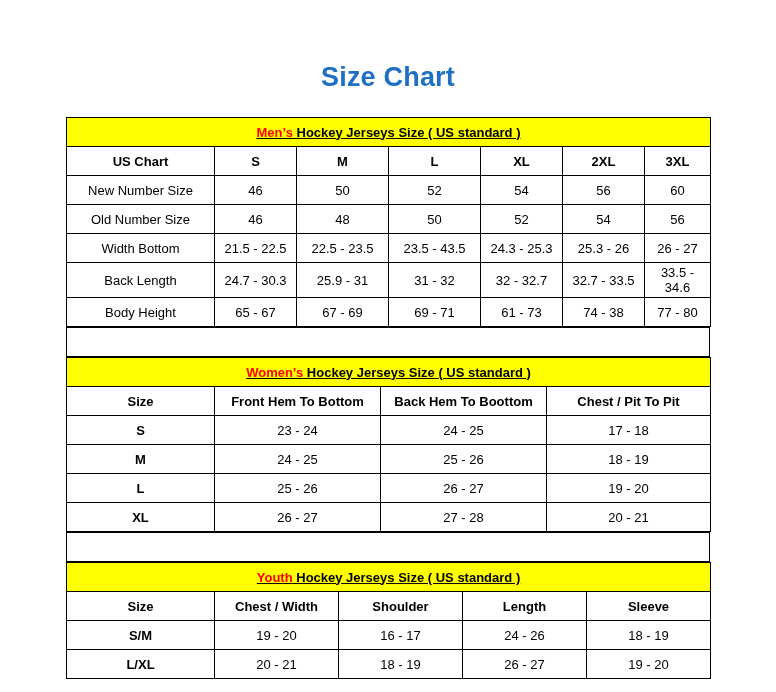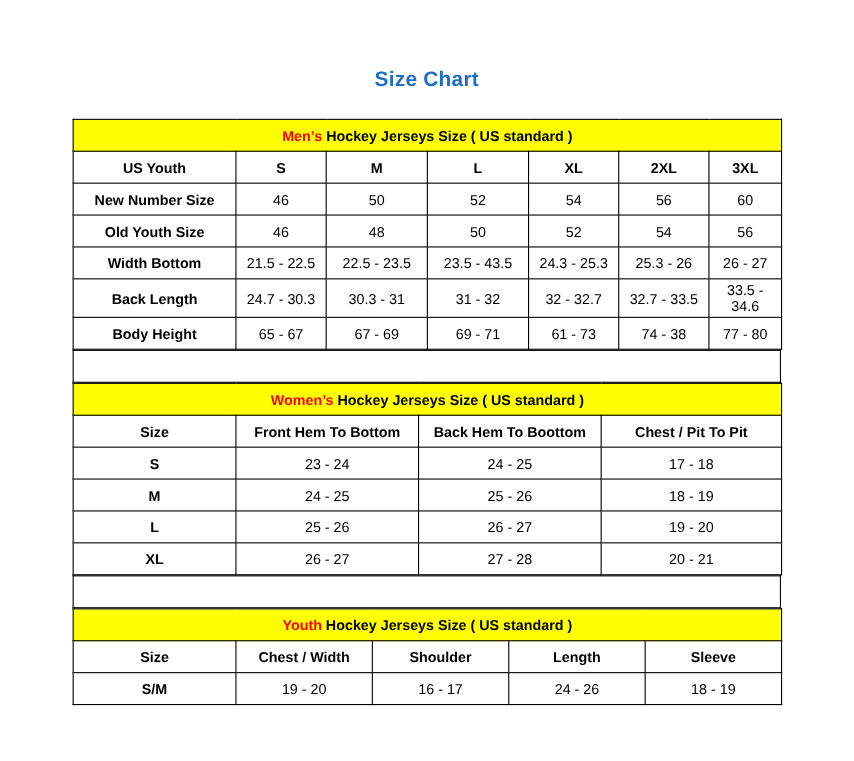--- a/index.html
+++ b/index.html
@@ -16,21 +16,21 @@
   }
   .page {
     position: relative;
     width: 776px;
     height: 692px;
     box-sizing: border-box;
   }
   .title {
     text-align: center;
     color: #1f6fc4;
-    font-size: 19px;
+    font-size: 27px;
     font-weight: bold;
     padding-top: 62px;
     letter-spacing: 0.2px;
   }
   .chart-wrap {
     margin: 0 auto;
     padding-top: 24px;
     width: 644px;
   }
   table.sizes {
@@ -44,29 +44,30 @@
     text-align: center;
     vertical-align: middle;
     font-size: 13px;
     padding: 2px 3px;
   }
   .section-head td {
     background: #ffff00;
     font-weight: bold;
     font-size: 14.5px;
     height: 30px;
+    text-decoration: underline;
   }
   .section-head .accent {
     color: #ff0000;
   }
   .colhead td {
     font-weight: bold;
   }
   .rowlabel {
-    font-weight: bold;
+    font-weight: normal;
   }
   .bold {
     font-weight: bold;
   }
   .spacer td {
     border: none;
     height: 11px;
     padding: 0;
   }
 </style>
@@ -87,59 +88,59 @@
         <col style="width:92px">
         <col style="width:82px">
         <col style="width:82px">
         <col style="width:66px">
       </colgroup>
       <tbody>
         <tr class="section-head">
           <td colspan="7"><span class="accent">Men’s</span><span> Hockey Jerseys Size ( US standard )</span></td>
         </tr>
         <tr class="colhead">
-          <td>US Youth</td>
+          <td>US Chart</td>
           <td>S</td>
           <td>M</td>
           <td>L</td>
           <td>XL</td>
           <td>2XL</td>
           <td>3XL</td>
         </tr>
         <tr>
           <td class="rowlabel">New Number Size</td>
           <td>46</td>
           <td>50</td>
           <td>52</td>
           <td>54</td>
           <td>56</td>
           <td>60</td>
         </tr>
         <tr>
-          <td class="rowlabel">Old Youth Size</td>
+          <td class="rowlabel">Old Number Size</td>
           <td>46</td>
           <td>48</td>
           <td>50</td>
           <td>52</td>
           <td>54</td>
           <td>56</td>
         </tr>
         <tr>
           <td class="rowlabel">Width Bottom</td>
           <td>21.5 - 22.5</td>
           <td>22.5 - 23.5</td>
           <td>23.5 - 43.5</td>
           <td>24.3 - 25.3</td>
           <td>25.3 - 26</td>
           <td>26 - 27</td>
         </tr>
         <tr>
           <td class="rowlabel">Back Length</td>
           <td>24.7 - 30.3</td>
-          <td>30.3 - 31</td>
+          <td>25.9 - 31</td>
           <td>31 - 32</td>
           <td>32 - 32.7</td>
           <td>32.7 - 33.5</td>
           <td>33.5 - 34.6</td>
         </tr>
         <tr>
           <td class="rowlabel">Body Height</td>
           <td>65 - 67</td>
           <td>67 - 69</td>
           <td>69 - 71</td>
@@ -229,17 +230,24 @@
           <td>Length</td>
           <td>Sleeve</td>
         </tr>
         <tr>
           <td class="bold">S/M</td>
           <td>19 - 20</td>
           <td>16 - 17</td>
           <td>24 - 26</td>
           <td>18 - 19</td>
         </tr>
+        <tr>
+          <td class="bold">L/XL</td>
+          <td>20 - 21</td>
+          <td>18 - 19</td>
+          <td>26 - 27</td>
+          <td>19 - 20</td>
+        </tr>
       </tbody>
     </table>
 
   </div>
 </div>
 
 </body></html>

